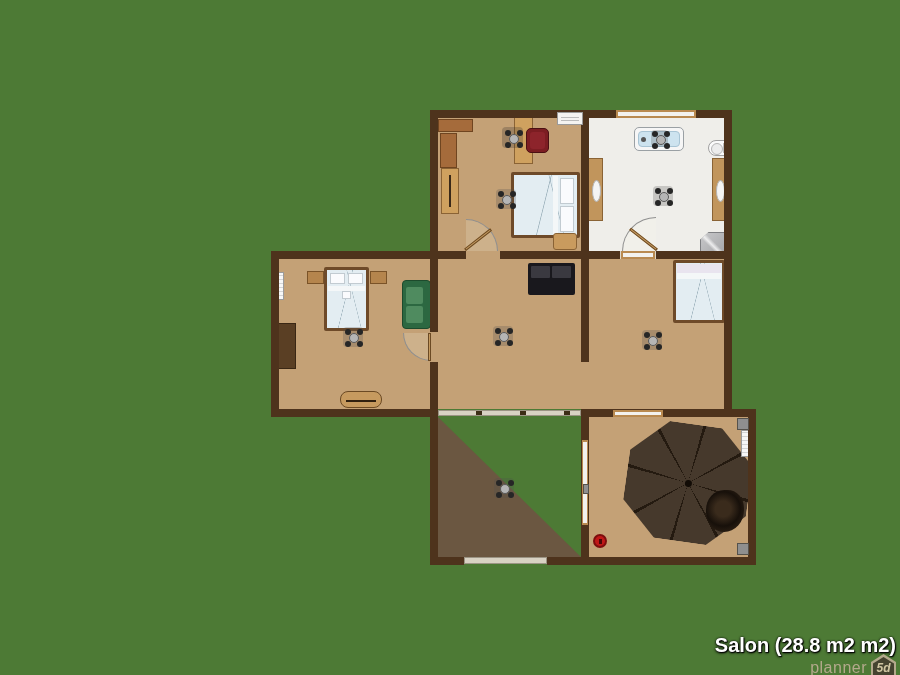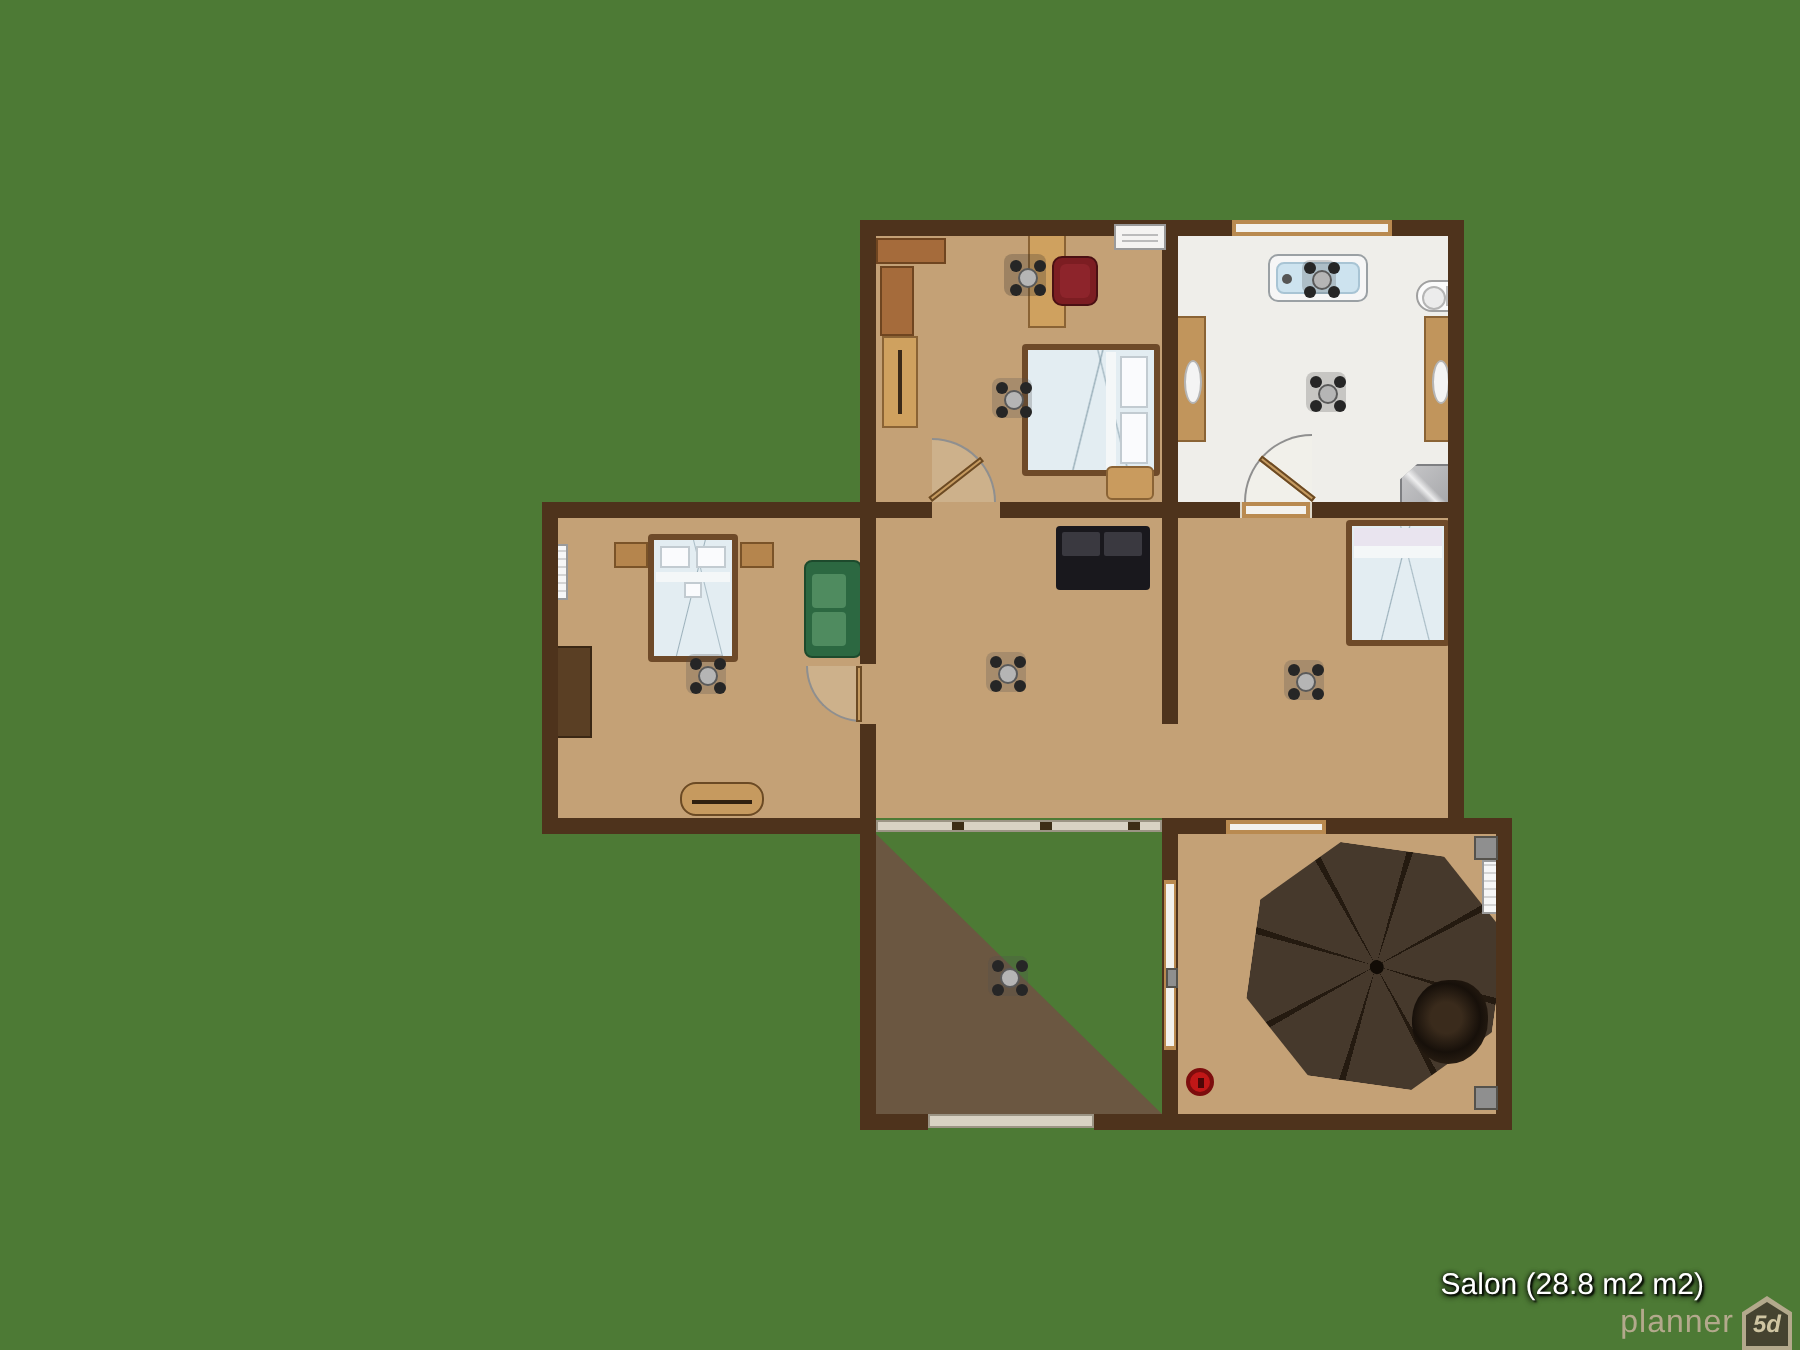--- a/index.html
+++ b/index.html
@@ -72,21 +72,21 @@
     background:repeating-conic-gradient(from 10deg,#46392c 0 42deg,#241a10 42deg 45deg);transform:rotate(8deg);}
   .umbrella::after{content:"";position:absolute;left:50%;top:50%;width:7px;height:7px;margin:-3px 0 0 -3px;border-radius:50%;background:#120c06;}
   .chair-gray{background:#898a8e;border:1px solid #5f6064;border-radius:7px;z-index:4;}
   .chair-tan{background:#a98e66;border:1px solid #6e5636;border-radius:6px;z-index:4;}
   .chair-dark{z-index:6;border-radius:50% 45% 55% 50%;background:radial-gradient(circle at 45% 45%,#3a2b1c 0 25%,#17100a 55%,#2c2014 80%);}
   .hydrant{background:#c01717;border:2px solid #7d0d0d;border-radius:50%;z-index:4;}
   .hydrant::before{content:"";position:absolute;left:50%;top:50%;width:3px;height:5px;margin:-2px 0 0 -1px;background:#4c0707;}
   .tile{background:#8f8f8f;border:1px solid #55524c;z-index:7;}
   
   .wm{position:absolute;right:4px;top:634px;text-align:right;z-index:10;}
-  .wm-label{font-weight:normal;font-size:15px;color:#ffffff;margin-right:44px;white-space:nowrap;
+  .wm-label{font-weight:bold;font-size:20px;color:#ffffff;white-space:nowrap;
     text-shadow:0 1px 3px rgba(0,0,0,.95),0 0 2px rgba(0,0,0,.8),1px 1px 1px rgba(0,0,0,.9);}
   .wm-brand{display:flex;align-items:center;justify-content:flex-end;gap:4px;margin-top:-3px;}
   .wm-brand-text{color:#b3a98c;font-size:16px;letter-spacing:.5px;line-height:1;}
   .badge{position:relative;width:25px;height:27px;}
   .badge-outer{position:absolute;left:0;top:0;right:0;bottom:0;clip-path:polygon(50% 0,100% 30%,100% 100%,0 100%,0 30%);background:#b3a98c;}
   .badge-inner{position:absolute;left:2px;top:3px;right:2px;bottom:2px;clip-path:polygon(50% 0,100% 30%,100% 100%,0 100%,0 30%);
     background:#454330;display:flex;align-items:center;justify-content:center;color:#cfc5a2;font-weight:bold;font-style:italic;font-size:12px;}
 </style>
 </head>
 <body>

